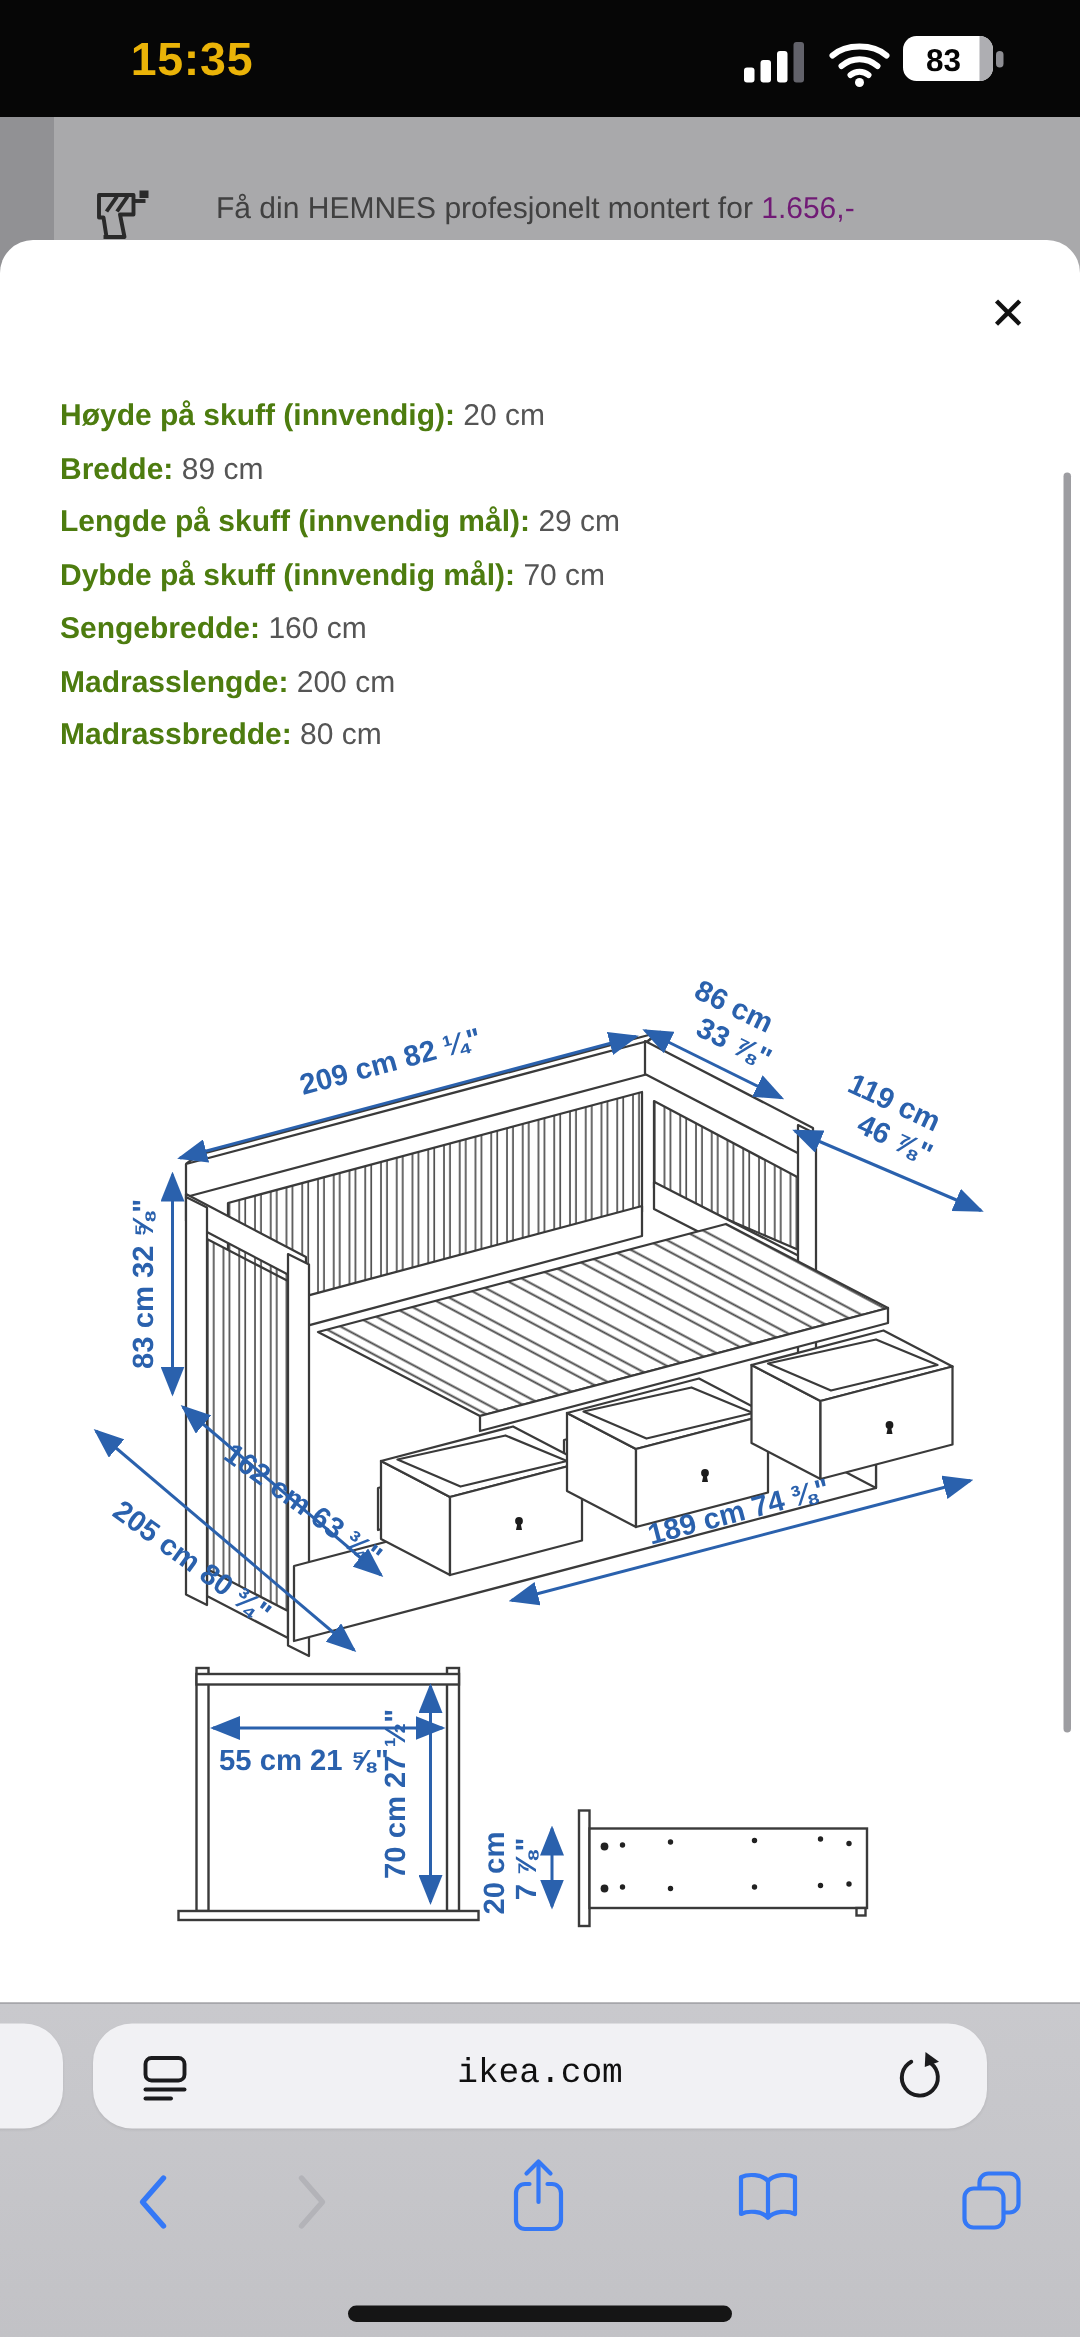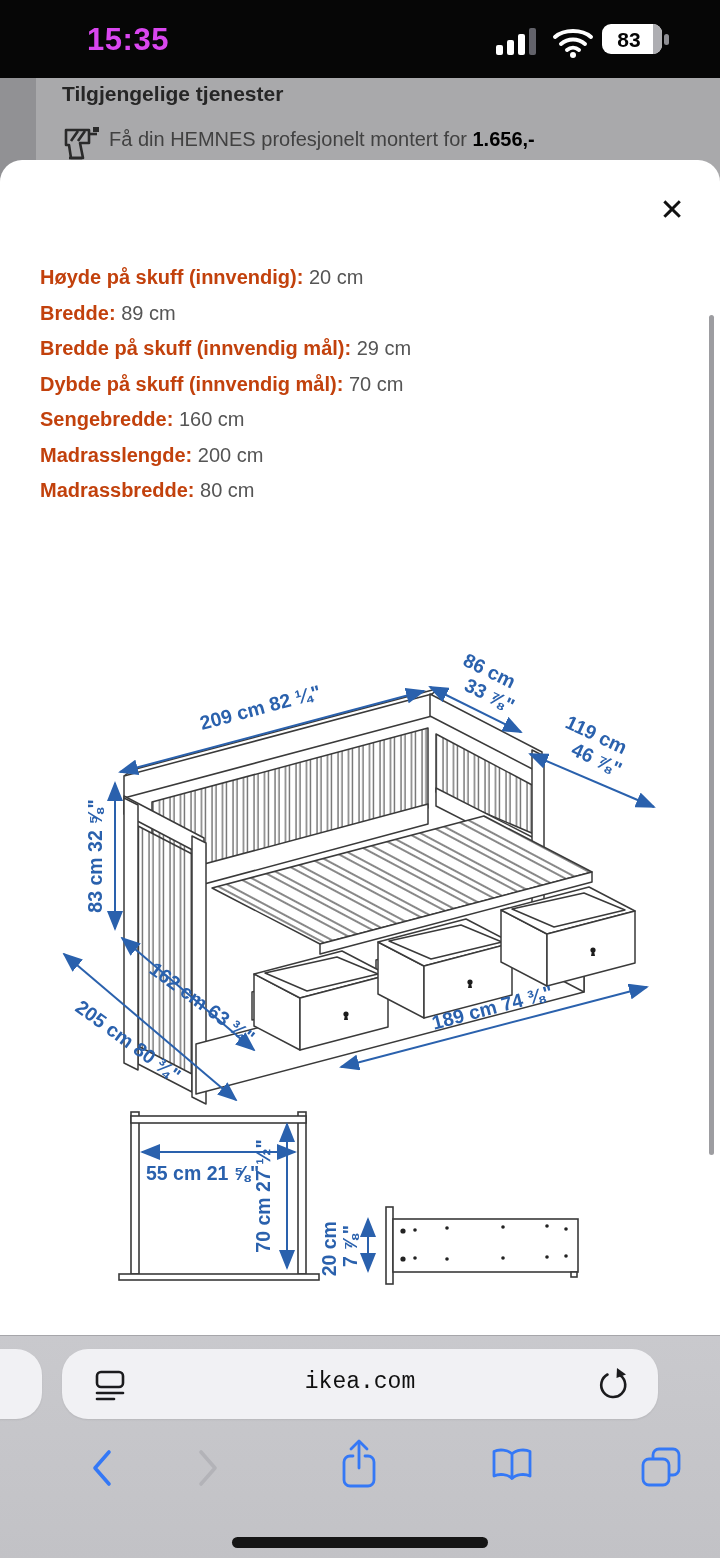--- a/index.html
+++ b/index.html
@@ -2,36 +2,36 @@
 <html><head>
 <meta charset="utf-8">
 <style>
   html,body{margin:0;padding:0;background:#888;}
   #screen{position:relative;width:720px;height:1558px;overflow:hidden;
     font-family:"Liberation Sans","DejaVu Sans",sans-serif;background:#ababad;}
   .abs{position:absolute;}
 
   
   #statusbar{left:0;top:0;width:720px;height:78px;background:#060606;}
-  #clock{left:78px;top:22px;width:100px;text-align:center;color:#d946ef;
+  #clock{left:78px;top:22px;width:100px;text-align:center;color:#eab308;
     font-size:31px;font-weight:bold;letter-spacing:.5px;}
 
   
   #page-behind{left:0;top:78px;width:720px;height:100px;background:#a9a9ab;}
   #page-behind .leftstrip{left:0;top:0;width:36px;height:100px;background:#919194;}
   #svc-title{left:62px;top:4px;font-size:21px;font-weight:bold;color:#262626;}
   #svc-text{left:63px;top:50px;font-size:20px;color:#414141;}
 
   
   #sheet{left:0;top:160px;width:720px;height:1175px;background:#fff;
     border-radius:22px 22px 0 0;}
   #close-btn{left:650px;top:28px;width:44px;height:44px;line-height:44px;
     text-align:center;font-size:30px;color:#111;}
   #meas-list{left:40px;top:100px;width:640px;font-size:20px;line-height:35.5px;color:#111;}
-  #meas-list .lbl{font-weight:bold;color:#c2410c;}
+  #meas-list .lbl{font-weight:bold;color:#4d7c0f;}
   #meas-list .val{font-weight:normal;color:#555;}
   #scrollbar{left:709px;top:155px;width:5px;height:840px;background:#9d9da1;border-radius:3px;}
 
   
   #toolbar{left:0;top:1335px;width:720px;height:223px;
     background:linear-gradient(#c9c9cd,#c2c2c6);border-top:1px solid rgba(0,0,0,.14);}
   .pill{background:#f1f1f4;border-radius:26px;box-shadow:0 1px 2px rgba(0,0,0,.08);font-family:Liberation Mono, monospace;}
   #stub-pill{left:-30px;top:13px;width:72px;height:70px;}
   #url-pill{left:62px;top:13px;width:596px;height:70px;}
   #url-text{left:0;top:20px;width:596px;text-align:center;font-size:23px;color:#101010;}
@@ -67,44 +67,43 @@
     <svg class="abs" style="left:602px;top:22px" width="76" height="34">
       <rect x="0" y="2" width="60" height="30" rx="9" fill="#fff"></rect>
       <path d="M51,2 h1 a9,9 0 0 1 8,9 v12 a9,9 0 0 1 -8,9 h-1 z" fill="#aeaeb2"></path>
       <rect x="62" y="12" width="5" height="11" rx="2.5" fill="#8e8e93"></rect>
       <text x="27" y="25" text-anchor="middle" font-size="21" font-weight="bold" fill="#050505">83</text>
     </svg>
   </div>
 
   <div id="page-behind" class="abs">
     <div class="leftstrip abs"></div>
-    <div id="svc-title" class="abs">Tilgjengelige tjenester</div>
     <svg class="abs" style="left:62px;top:44px" width="42" height="44">
       <g stroke="#2a2a2a" stroke-width="2.6" fill="none" stroke-linejoin="round">
         <path d="M4,8 h23 v13 h-9 l3,15 h-12 l-2,-13 h-3 z"></path>
         <path d="M27,12 h8"></path>
         <path d="M9,19 L16,9 M16,19 L23,9"></path>
         <path d="M7,36 h13"></path>
       </g>
       <rect x="31" y="5" width="6" height="5" fill="#2a2a2a"></rect>
     </svg>
     <div id="svc-text" class="abs">
-      <span style="margin-left:46px">Få din HEMNES profesjonelt montert for </span><span style="font-weight:bold;color:#000000">1.656,-</span>
+      <span style="margin-left:81px">Få din HEMNES profesjonelt montert for </span><span style="font-weight:normal;color:#701a75">1.656,-</span>
     </div>
   </div>
 
   <div id="sheet" class="abs">
     <div id="close-btn" class="abs">
       <span>✕</span>
     </div>
 
     <div id="meas-list" class="abs">
       <div><span class="lbl">Høyde på skuff (innvendig):</span> <span class="val">20 cm</span></div>
       <div><span class="lbl">Bredde:</span> <span class="val">89 cm</span></div>
-      <div><span class="lbl">Bredde på skuff (innvendig mål):</span> <span class="val">29 cm</span></div>
+      <div><span class="lbl">Lengde på skuff (innvendig mål):</span> <span class="val">29 cm</span></div>
       <div><span class="lbl">Dybde på skuff (innvendig mål):</span> <span class="val">70 cm</span></div>
       <div><span class="lbl">Sengebredde:</span> <span class="val">160 cm</span></div>
       <div><span class="lbl">Madrasslengde:</span> <span class="val">200 cm</span></div>
       <div><span class="lbl">Madrassbredde:</span> <span class="val">80 cm</span></div>
     </div>
     <div id="scrollbar" class="abs"></div>
   </div>
 
   <svg class="abs" style="left:0;top:630px" width="720" height="478" viewBox="0 0 720 478">
     <defs>

